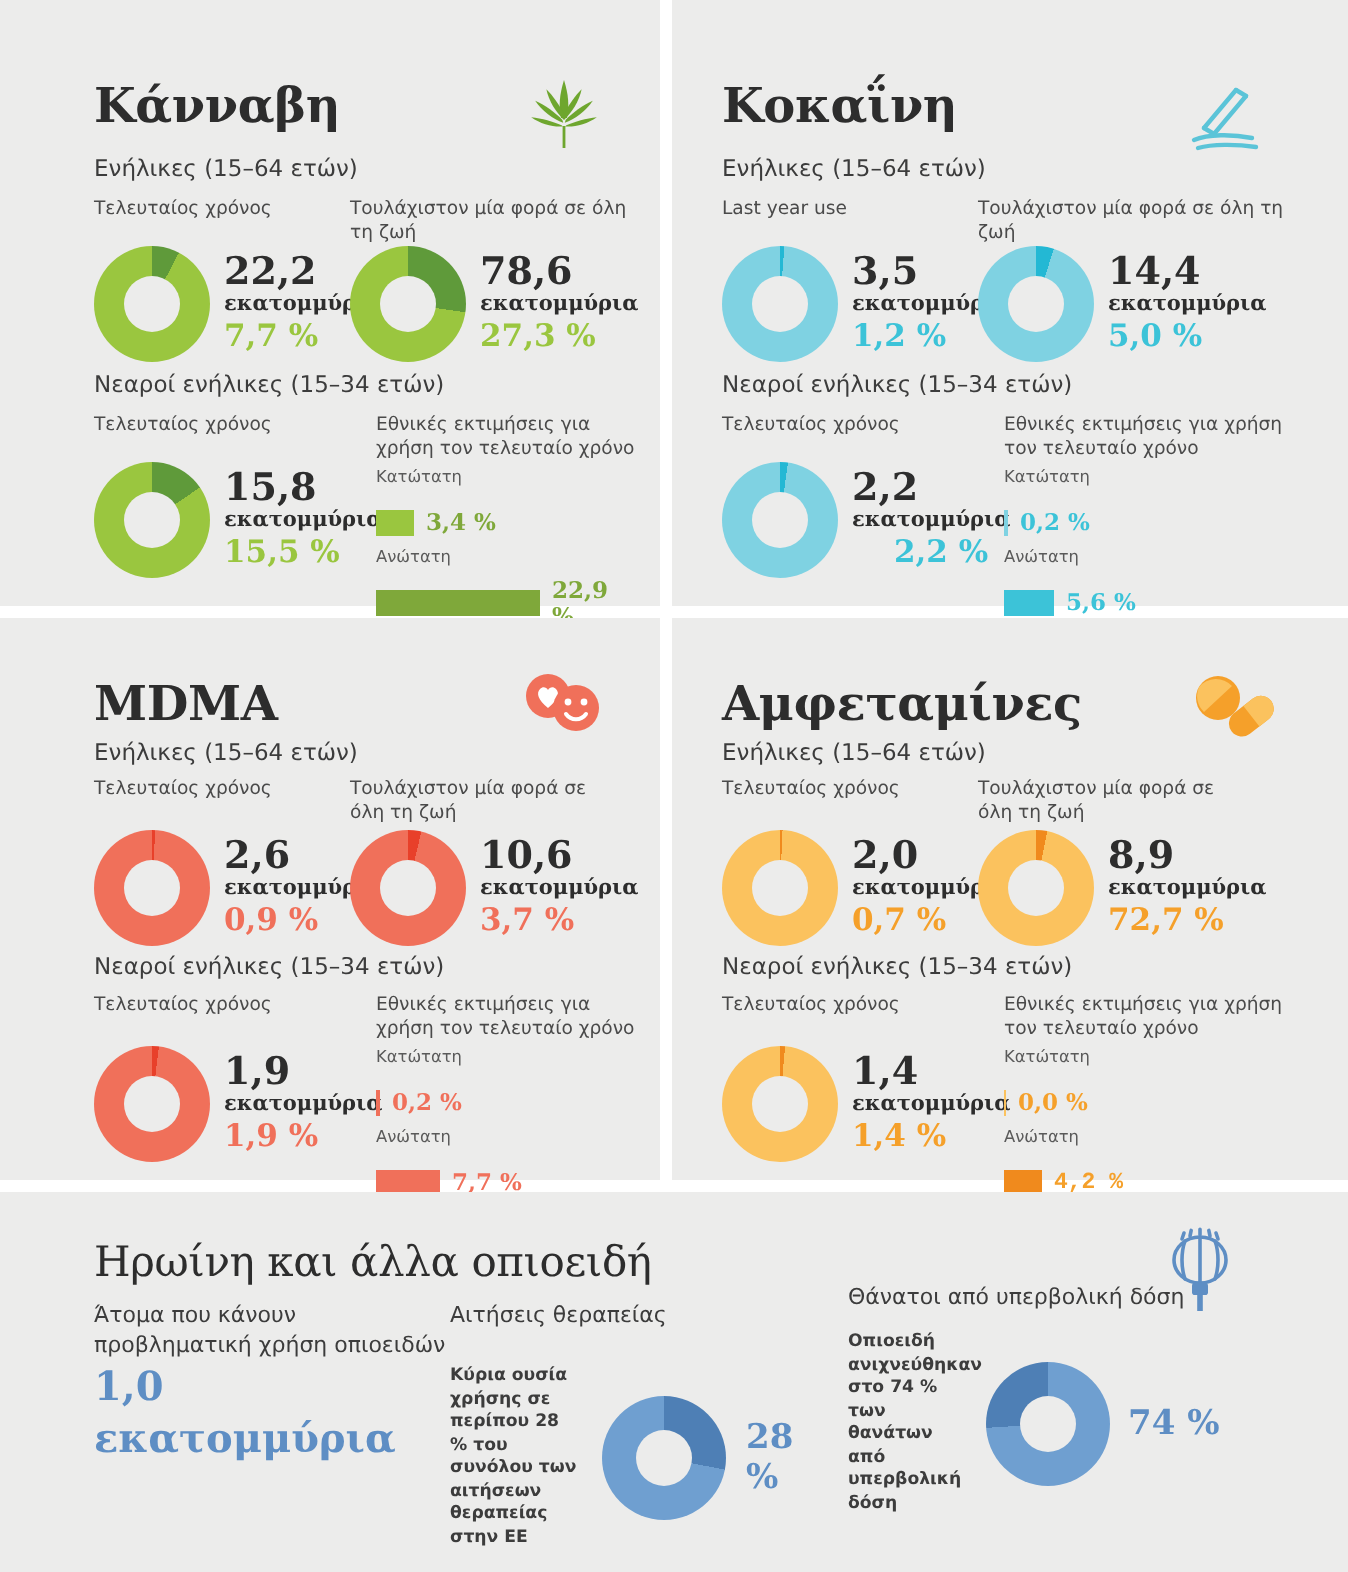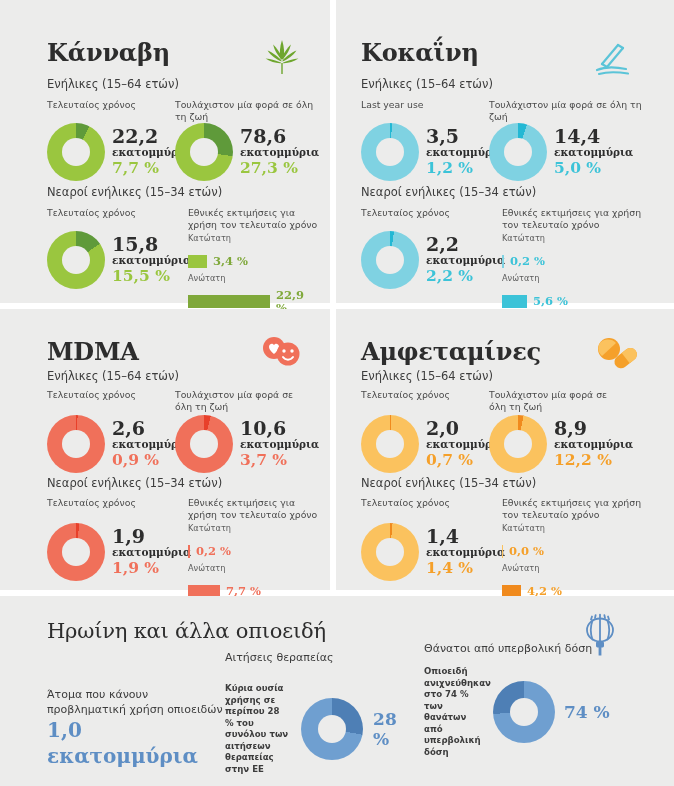--- a/index.html
+++ b/index.html
@@ -214,21 +214,21 @@
 
     <div class="stat" style="left:25px;top:207px;width:140px;">
       <div class="col-head" style="height:24px;">Τελευταίος χρόνος</div>
       <div class="stat-row">
         <div class="donut" style="width:58px;height:58px;background:conic-gradient(#23b8d4 0% 2.2%, #7fd2e2 2.2% 100%);">
           <div style="width:28px;height:28px;border-radius:50%;background:#ececeb;margin:15px;"></div>
         </div>
         <div class="numbers">
           <div class="big-num">2,2</div>
           <div class="unit">εκατομμύρια</div>
-          <div class="pct" style="color:#3cc3d8;">2,2 %</div>
+          <div class="pct" style="color:#3cc3d8;margin-left:21px;">2,2 %</div>
         </div>
       </div>
     </div>
 
     <div class="bars" style="left:166px;top:207px;width:140px;">
       <div class="col-head" style="height:26px;">Εθνικές εκτιμήσεις για χρήση τον τελευταίο χρόνο</div>
       <div class="bar-grp">
         <div class="est-label">Κατώτατη</div>
         <div class="bar-track">
           <div class="bar-fill" style="width:2px;background:#7fd2e2;"></div>
@@ -352,21 +352,21 @@
 
     <div class="stat" style="left:153px;top:80px;width:150px;">
       <div class="col-head" style="height:26px;width:132px;">Τουλάχιστον μία φορά σε όλη τη ζωή</div>
       <div class="stat-row">
         <div class="donut" style="width:58px;height:58px;background:conic-gradient(#f08a1d 0% 3.1%, #fbc25e 3.1% 100%);">
           <div style="width:28px;height:28px;border-radius:50%;background:#ececeb;margin:15px;"></div>
         </div>
         <div class="numbers">
           <div class="big-num">8,9</div>
           <div class="unit">εκατομμύρια</div>
-          <div class="pct" style="color:#f5a02a;">12,2 %</div>
+          <div class="pct" style="color:#f5a02a;">72,7 %</div>
         </div>
       </div>
     </div>
 
     <div class="age-group" style="position:absolute;left:25px;top:167px;">Νεαροί ενήλικες (15–34 ετών)</div>
 
     <div class="stat" style="left:25px;top:188px;width:140px;">
       <div class="col-head" style="height:26px;">Τελευταίος χρόνος</div>
       <div class="stat-row">
         <div class="donut" style="width:58px;height:58px;background:conic-gradient(#f08a1d 0% 1.4%, #fbc25e 1.4% 100%);">
@@ -386,42 +386,42 @@
         <div class="est-label">Κατώτατη</div>
         <div class="bar-track">
           <div class="bar-fill" style="width:1px;background:#fbc25e;"></div>
           <div class="est-pct bar-val" style="color:#f5a02a;">0,0 %</div>
         </div>
       </div>
       <div class="bar-grp">
         <div class="est-label">Ανώτατη</div>
         <div class="bar-track">
           <div class="bar-fill" style="width:19px;background:#f08a1d;"></div>
-          <div class="est-pct bar-val" style="color:#f5a02a;">4,2 %</div>
+          <div class="est-pct bar-val" style="color:#f5a02a;font-family:Liberation Mono, monospace;">4,2 %</div>
         </div>
       </div>
     </div>
   </div>
 
   <div class="panel" id="panel-opioids">
     <div class="op-title" style="position:absolute;left:47px;top:23px;">Ηρωίνη και άλλα οπιοειδή</div>
 
     <svg class="icon" style="left:578px;top:15px;" width="44" height="48" viewBox="0 0 44 48">
       <g stroke="#5e8ec4" stroke-width="1.8" fill="none" stroke-linecap="round">
         <ellipse cx="22" cy="19" rx="13" ry="11.5"></ellipse>
         <path d="M22 8 L22 30"></path>
         <path d="M14.5 9.5 C12.5 15 12.5 23 14.5 28.5"></path>
         <path d="M29.5 9.5 C31.5 15 31.5 23 29.5 28.5"></path>
         <path d="M13 8.5 L14 5.5 M17 7 L17.6 4.2 M22 6.4 L22 3.6 M27 7 L26.4 4.2 M31 8.5 L30 5.5"></path>
       </g>
       <rect x="18" y="30.5" width="8" height="6" rx="1.4" fill="#5e8ec4"></rect>
       <rect x="20.6" y="36" width="2.8" height="8.5" fill="#5e8ec4"></rect>
     </svg>
 
-    <div style="position:absolute;left:47px;top:54px;width:180px;margin-top:37px;">
+    <div style="position:absolute;left:47px;top:54px;width:180px;">
       <div class="op-head">Άτομα που κάνουν προβληματική χρήση οπιοειδών</div>
       <div class="op-big">1,0 εκατομμύρια</div>
     </div>
 
 
     <div style="position:absolute;left:225px;top:54px;width:190px;">
       <div class="op-head">Αιτήσεις θεραπείας</div>
       <div style="display:flex;align-items:center;gap:10px;margin-top:18px;">
         <div class="op-side" style="width:72px;">Κύρια ουσία χρήσης σε περίπου 28 % του συνόλου των αιτήσεων θεραπείας στην ΕΕ</div>
         <div class="donut" style="width:62px;height:62px;background:conic-gradient(#4e7fb5 0% 28%, #6f9fd0 28% 100%);">

